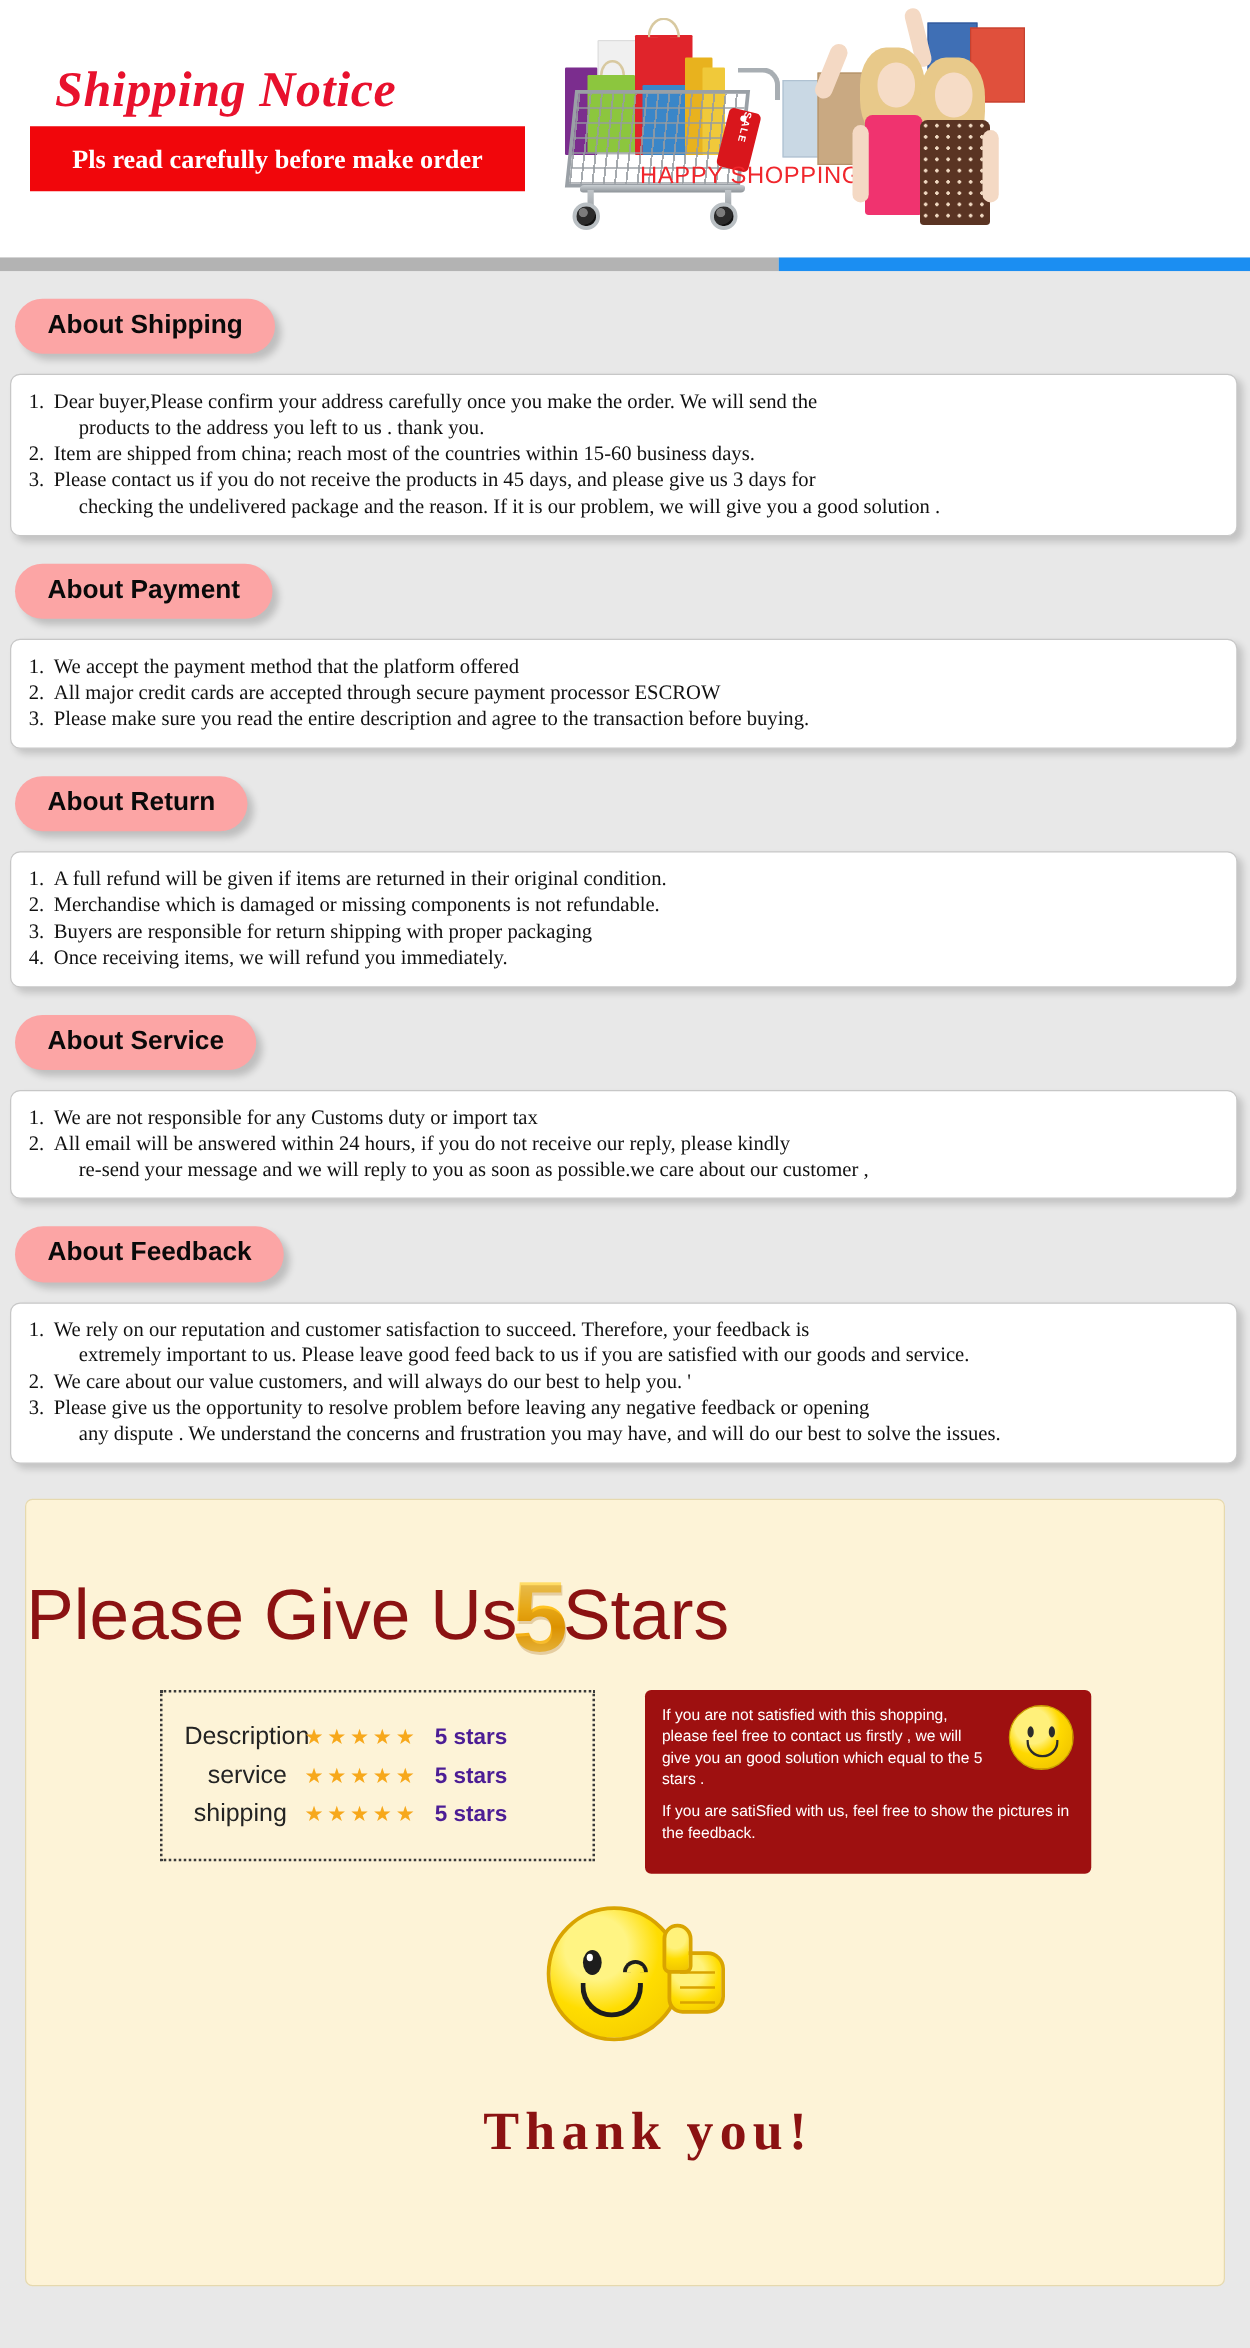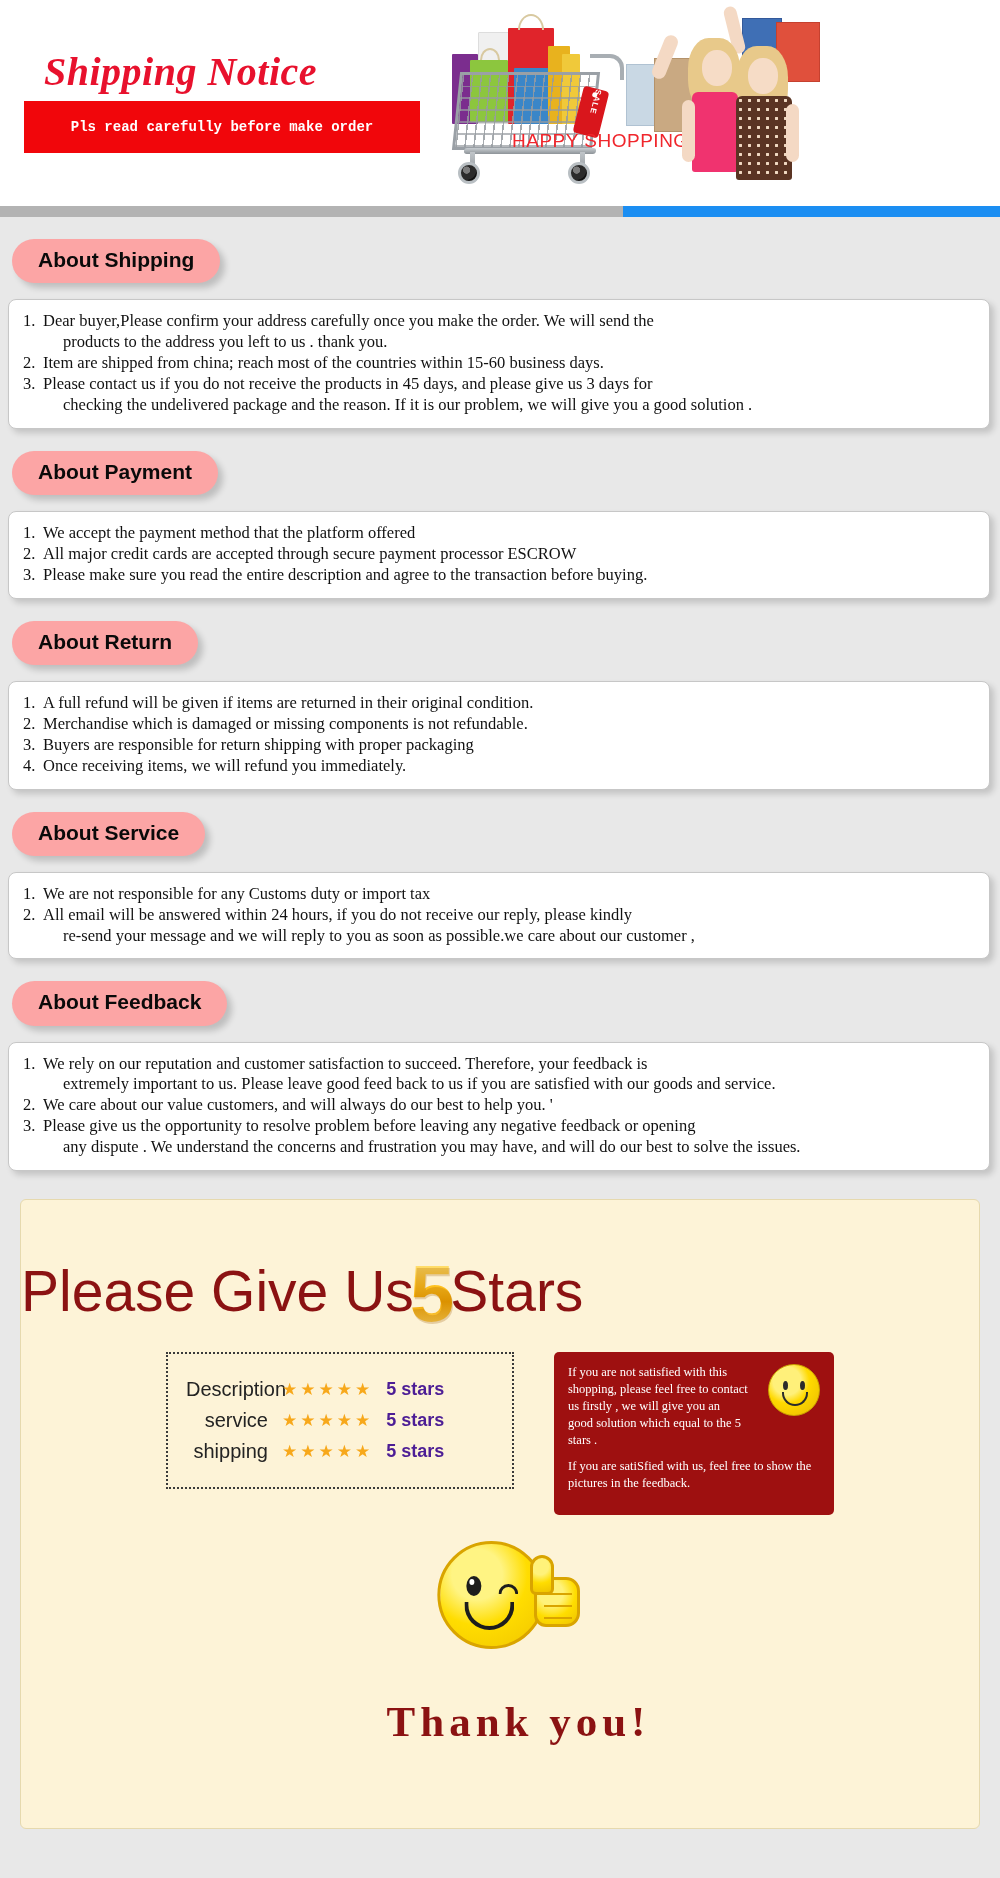--- a/index.html
+++ b/index.html
@@ -39,22 +39,22 @@
     top: 101px;
     width: 396px;
     height: 52px;
     background: #f1060b;
   }
   .header-ribbon span {
     display: block;
     text-align: center;
     line-height: 52px;
     color: #ffffff;
-    font-family: Liberation Mono, monospace;
-    font-size: 14px;
+    font-family: Liberation Serif, serif;
+    font-size: 21px;
     font-weight: bold;
   }
 
   
   .cart-art { position: absolute; left: 430px; top: 10px; width: 220px; height: 180px; }
   .bag { position: absolute; border-radius: 1px; }
   .bag-handle {
     position: absolute; border: 2px solid #d8c9a0; border-bottom: none;
     border-radius: 50% 50% 0 0 / 100% 100% 0 0; background: transparent;
   }
@@ -218,26 +218,26 @@
   .rating-stars { display: flex; gap: 3px; }
   .rating-stars .star { color: #f7a81b; font-size: 17px; line-height: 1; }
   .rating-value {
     padding-left: 16px;
     font-family: "Liberation Sans", sans-serif;
     font-size: 18px; color: #4c1d95; font-weight: bold;
   }
 
   .red-box {
     position: relative;
-    width: 280px;
+    width: 357px;
     background: #9e1010;
     border-radius: 5px;
     padding: 12px 14px 12px 14px;
     color: #ffffff;
-    font-family: Liberation Serif, serif;
+    font-family: Liberation Sans, sans-serif;
     font-size: 12.5px;
     line-height: 1.35;
   }
   .red-box p { margin-bottom: 9px; padding-right: 72px; }
   .red-box p.second { padding-right: 0; margin-bottom: 12px; }
   .smiley-small {
     position: absolute; right: 14px; top: 12px;
     width: 52px; height: 52px; border-radius: 50%;
     background: radial-gradient(circle at 36% 32%, #fff07a 0 30%, #ffd900 48%, #e8b900 100%);
     border: 1px solid #caa100;

